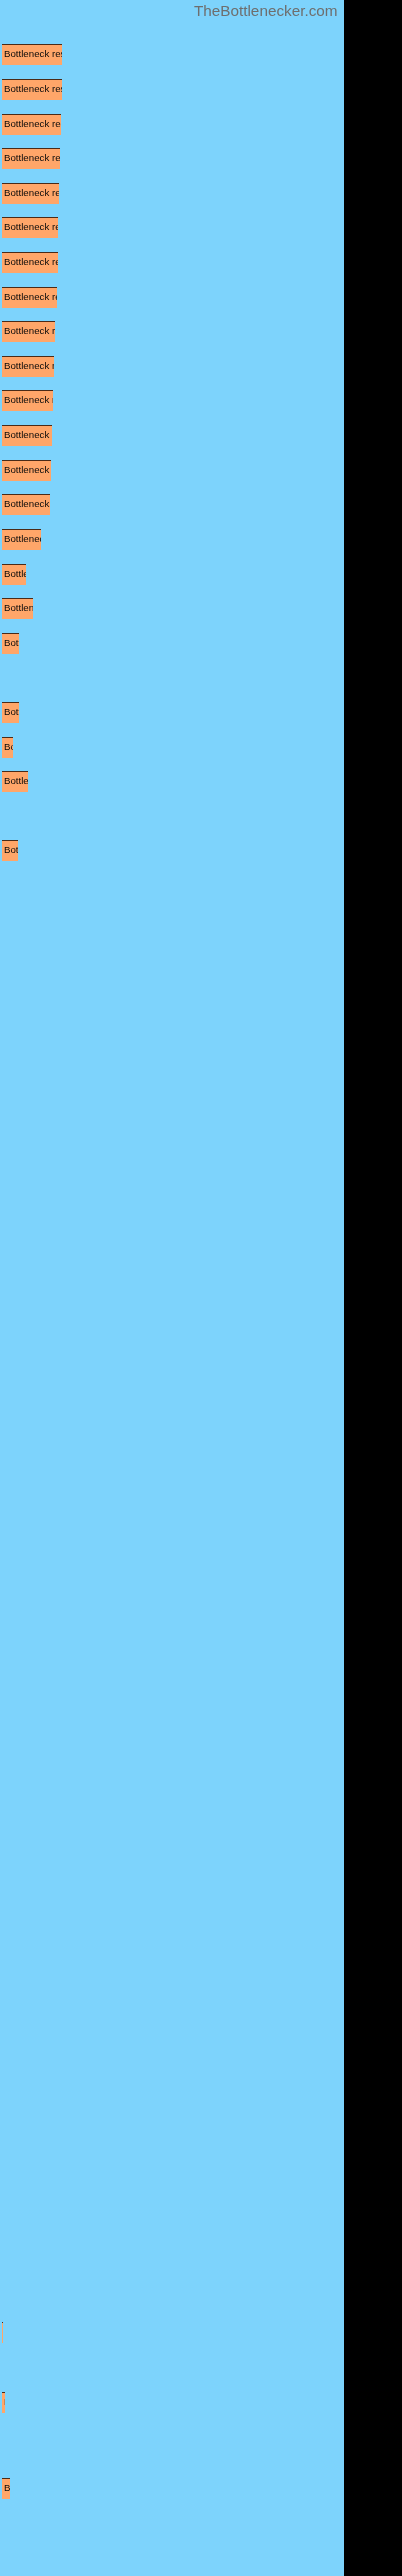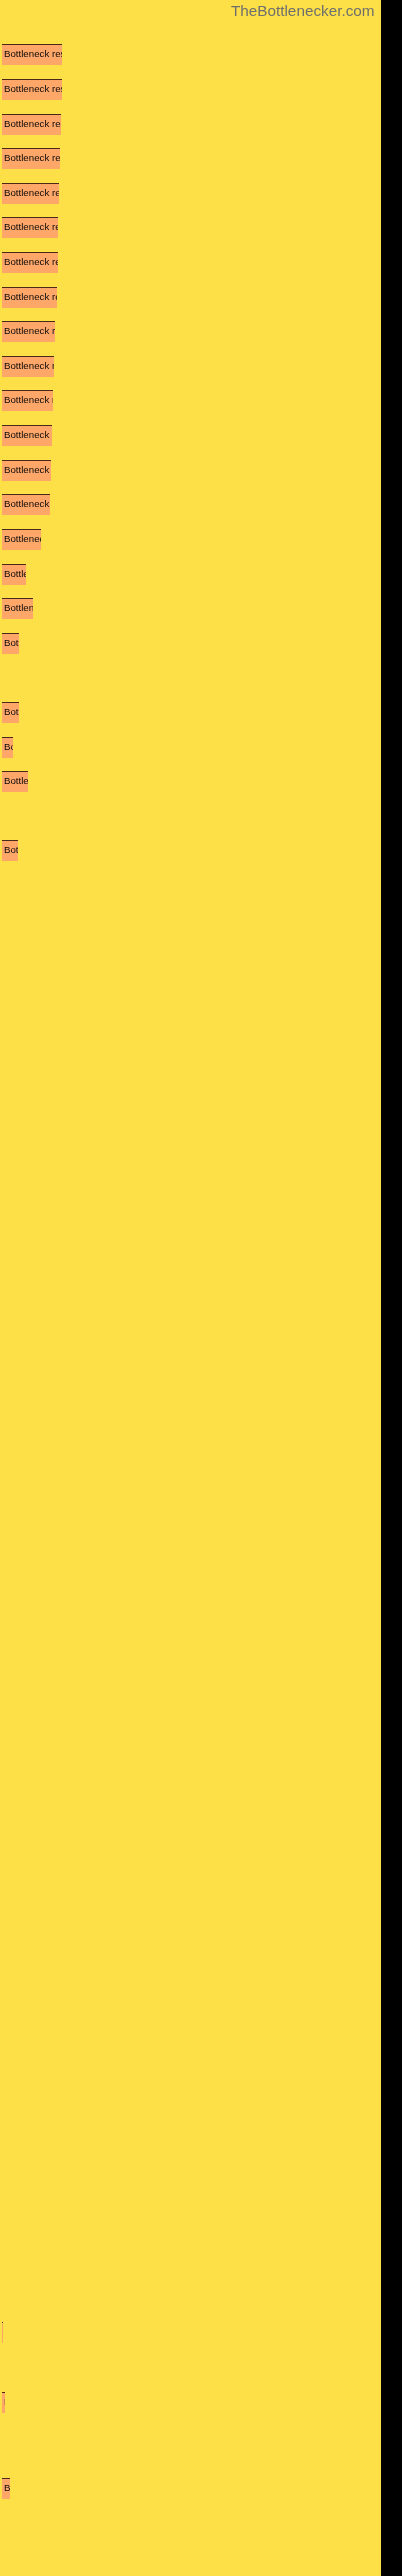--- a/index.html
+++ b/index.html
@@ -3,23 +3,23 @@
 <meta charset="utf-8">
 <title>TheBottlenecker.com</title>
 <style>
   html, body {
     margin: 0;
     padding: 0;
     background: #000000;
   }
   #page {
     position: relative;
-    width: 381px;
+    width: 344px;
     height: 2576px;
-    background: #fde047;
+    background: #7dd3fc;
     overflow: hidden;
     font-family: "Liberation Sans", sans-serif;
   }
   #site-title {
     position: absolute;
     right: 6.4px;
     top: 0.8px;
     font-family: "Liberation Sans", sans-serif;
     font-size: 15.3px;
     line-height: 19.3px;

